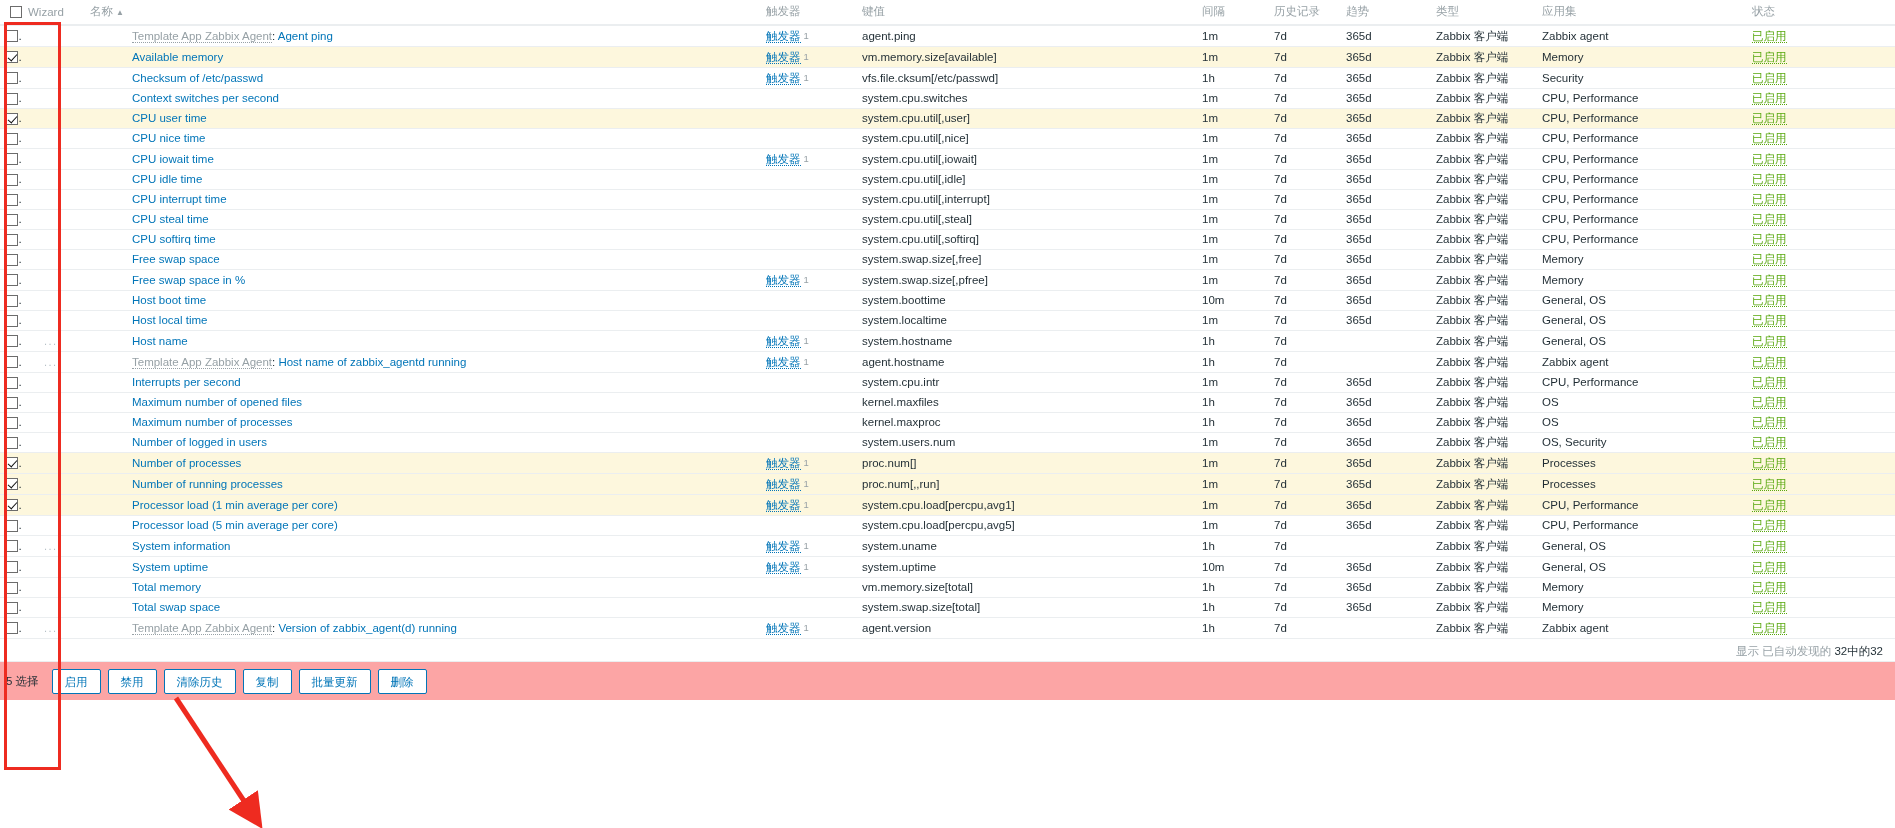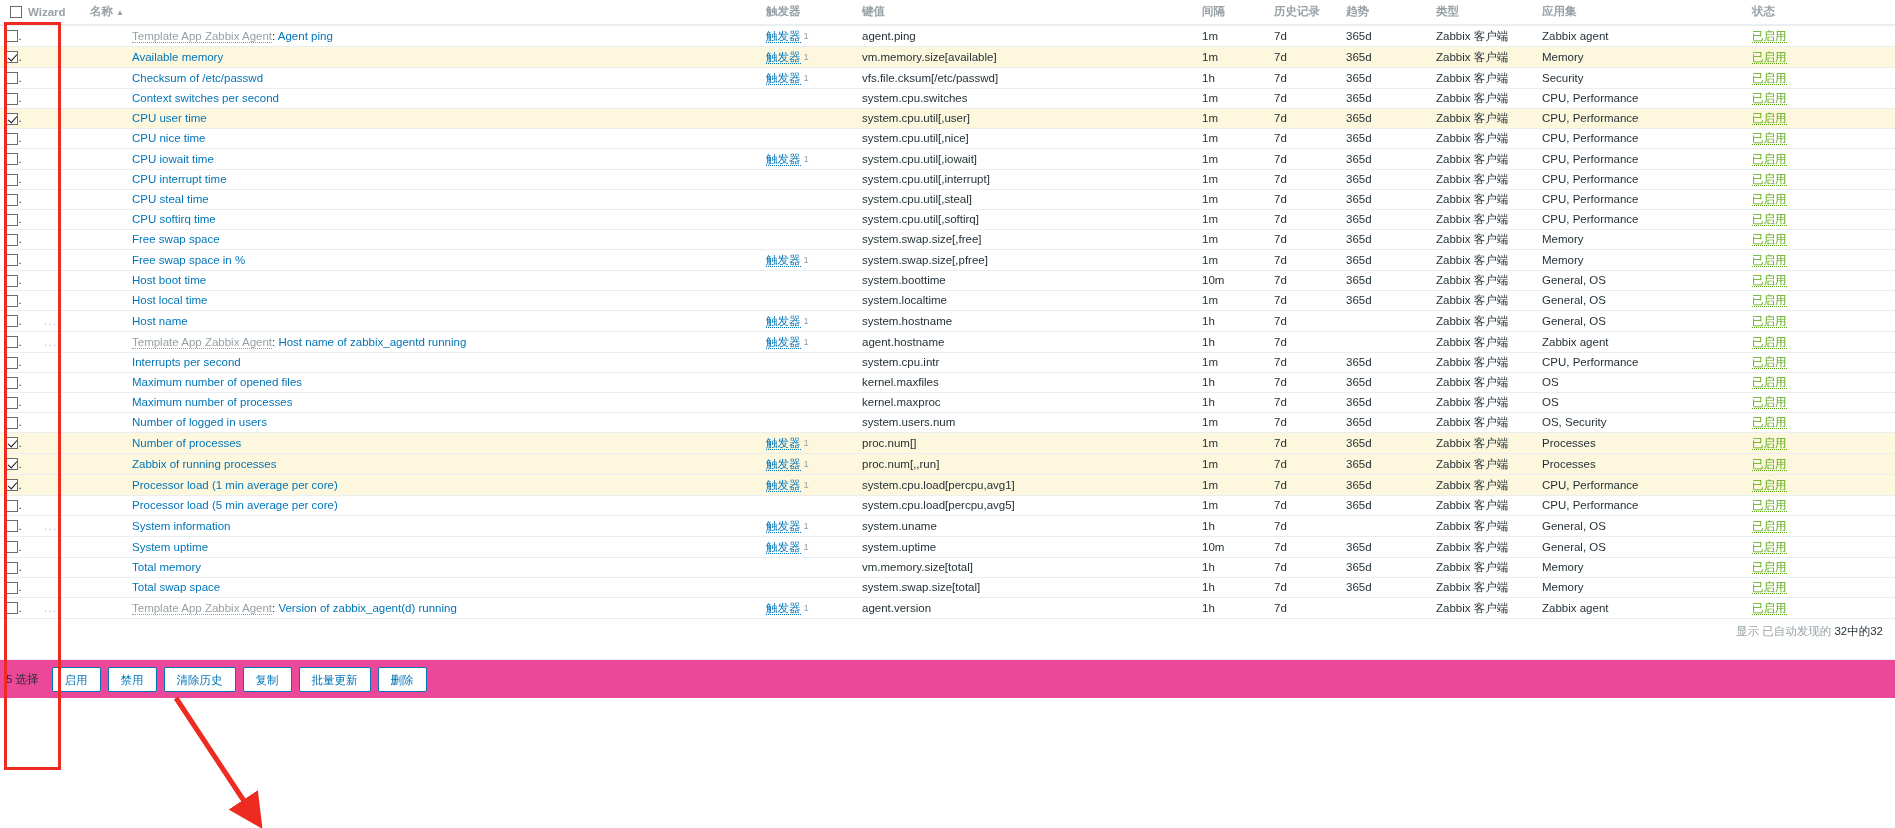--- a/index.html
+++ b/index.html
@@ -19,21 +19,21 @@
 
   
   table.items {
     width: 1895px;
     border-collapse: collapse;
     table-layout: fixed;
     font-size: 11.5px;
     color: #1f2c33;
   }
   table.items thead th {
-    font-weight: bold;
+    font-weight: normal;
     text-align: left;
     padding: 4px 6px 5px 6px;
     height: 25px;
     vertical-align: middle;
     color: #97a1a6;
     border-bottom: 2px solid #ebeef0;
     background: #fff;
     white-space: nowrap;
   }
   th.muted { color: #97a1a6; }
@@ -132,22 +132,21 @@
     padding: 5px 12px 2px 8px;
   }
   .rowcount b { color: #1f2c33; font-weight: normal; }
 
   .footer {
     display: flex;
     align-items: center;
     gap: 7px;
     padding: 7px 0 6px 6px;
     border-top: 1px solid #ebeef0;
-    background: #ec4899;
-    margin-top: 18px;
+    background: #fca5a5;
   }
   .selcount { font-size: 11.5px; color: #1f2c33; margin-right: 6px; }
   button.btn {
     font-family: "Liberation Sans", sans-serif;
     font-size: 11.5px;
     color: #0275b8;
     background: #fff;
     border: 1px solid #0275b8;
     border-radius: 2px;
     padding: 5px 12px 4px 12px;
@@ -291,20 +290,33 @@
           <td>1m</td>
           <td>7d</td>
           <td>365d</td>
           <td>Zabbix 客户端</td>
           <td>CPU, Performance</td>
           <td><a class="status-on">已启用</a></td>
         </tr>
         <tr class="plain">
           <td><span class="chk"></span></td>
           <td></td>
+          <td class="name-cell"><a class="lnk">CPU idle time</a></td>
+          <td></td>
+          <td>system.cpu.util[,idle]</td>
+          <td>1m</td>
+          <td>7d</td>
+          <td>365d</td>
+          <td>Zabbix 客户端</td>
+          <td>CPU, Performance</td>
+          <td><a class="status-on">已启用</a></td>
+        </tr>
+        <tr class="plain">
+          <td><span class="chk"></span></td>
+          <td></td>
           <td class="name-cell"><a class="lnk">CPU interrupt time</a></td>
           <td></td>
           <td>system.cpu.util[,interrupt]</td>
           <td>1m</td>
           <td>7d</td>
           <td>365d</td>
           <td>Zabbix 客户端</td>
           <td>CPU, Performance</td>
           <td><a class="status-on">已启用</a></td>
         </tr>
@@ -473,21 +485,21 @@
           <td>1m</td>
           <td>7d</td>
           <td>365d</td>
           <td>Zabbix 客户端</td>
           <td>Processes</td>
           <td><a class="status-on">已启用</a></td>
         </tr>
         <tr class="sel">
           <td><span class="chk on"></span></td>
           <td></td>
-          <td class="name-cell"><a class="lnk">Zabbix of running processes</a></td>
+          <td class="name-cell"><a class="lnk">Number of running processes</a></td>
           <td><a class="trig">触发器</a><span class="trigcount">1</span></td>
           <td>proc.num[,,run]</td>
           <td>1m</td>
           <td>7d</td>
           <td>365d</td>
           <td>Zabbix 客户端</td>
           <td>Processes</td>
           <td><a class="status-on">已启用</a></td>
         </tr>
         <tr class="sel">

